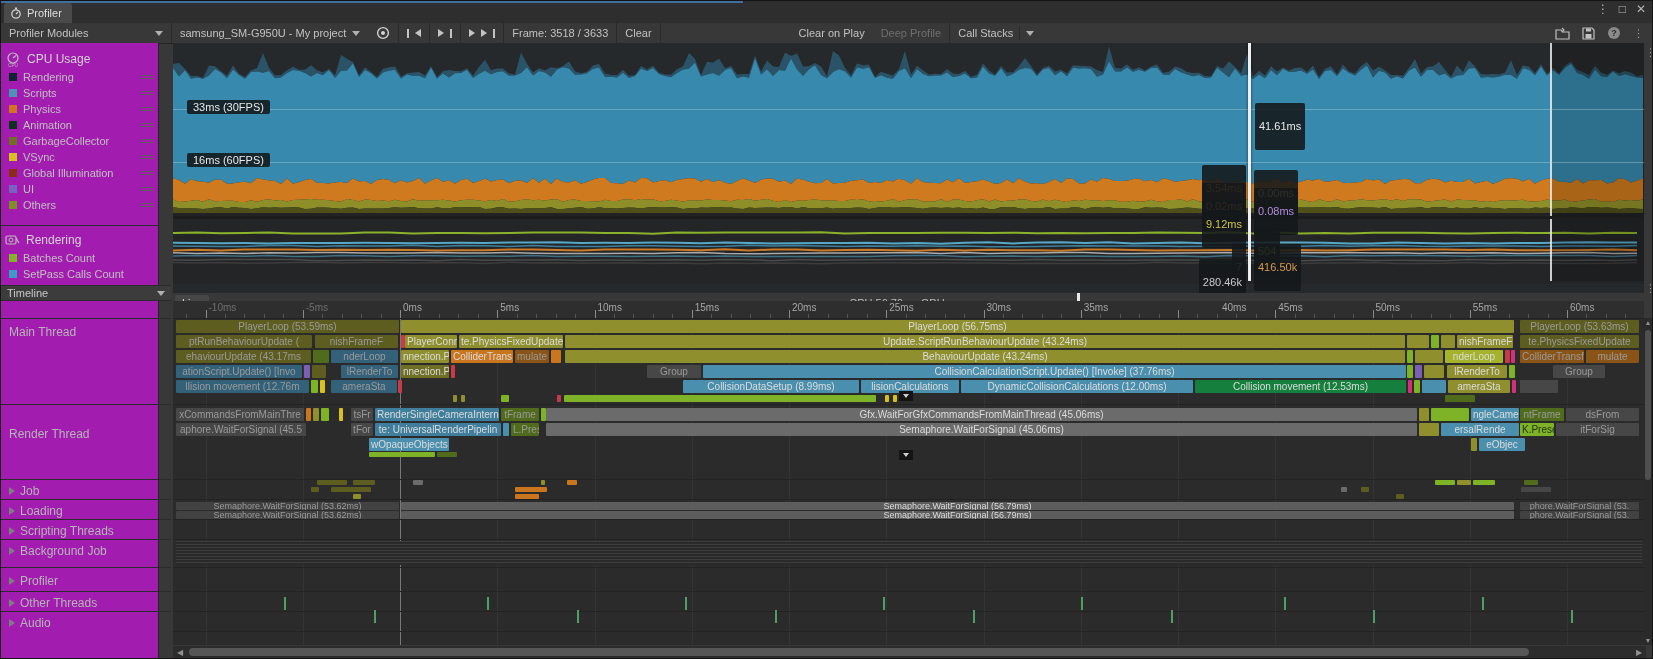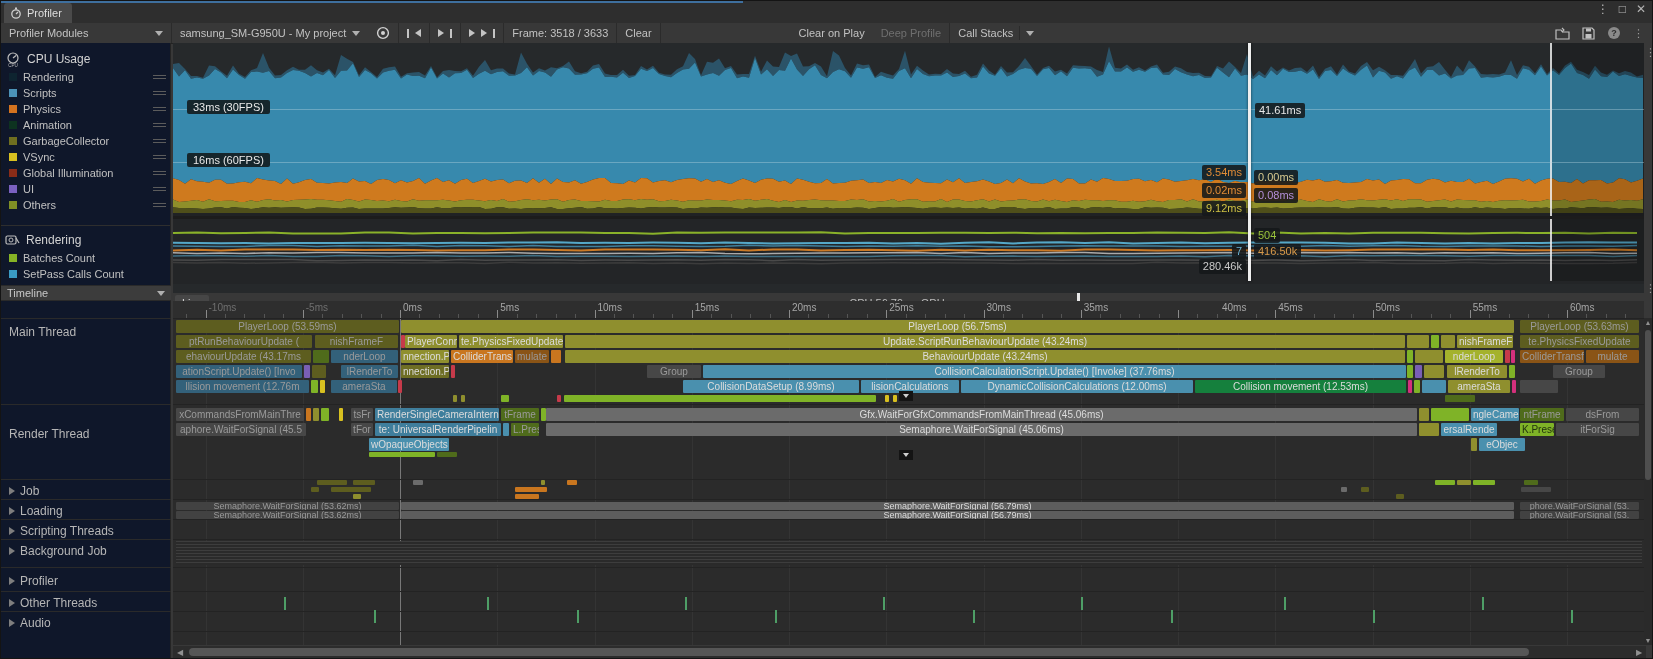--- a/index.html
+++ b/index.html
@@ -19,40 +19,40 @@
            border-bottom:1px solid #232323;display:flex;align-items:center;}
   .tb-sep{width:1px;height:20px;background:#2b2b2b;}
   .tb-item{height:20px;display:flex;align-items:center;padding:0 8px;gap:6px;color:#c2c2c2;white-space:nowrap;}
   .tb-item.disabled{color:#6f6f6f;}
   .caret{width:0;height:0;border-left:4px solid transparent;border-right:4px solid transparent;border-top:5px solid #b0b0b0;}
   .tri-r{width:0;height:0;border-top:4px solid transparent;border-bottom:4px solid transparent;border-left:6px solid #c4c4c4;}
   .tri-l{width:0;height:0;border-top:4px solid transparent;border-bottom:4px solid transparent;border-right:6px solid #c4c4c4;}
   .vbar{width:2px;height:9px;background:#c4c4c4;}
   #tb-right{position:absolute;right:8px;top:22px;height:20px;display:flex;align-items:center;gap:12px;}
   
-  #sidebar{position:absolute;left:0;top:42px;width:170px;height:617px;background:#0f172a;border-right:1px solid #242424;box-sizing:border-box;}
+  #sidebar{position:absolute;left:0;top:42px;width:158px;height:617px;background:#a21caf;border-right:1px solid #242424;box-sizing:border-box;}
   .mod-header{display:flex;align-items:center;gap:6px;height:20px;padding:0 4px;color:#d2d2d2;font-size:12px;}
   .legend-row{display:flex;align-items:center;height:16px;padding:0 4px 0 8px;gap:6px;color:#c0c0c0;}
   .legend-sq{width:8px;height:8px;flex:none;}
   .legend-handle{margin-left:auto;width:13px;}
   .legend-handle i{display:block;height:1px;background:#5c5c5c;margin:2px 0;}
   #timeline-dd{position:absolute;left:0;top:242px;width:170px;height:16px;background:#3c3c3c;
                border-top:1px solid #2a2a2a;border-bottom:1px solid #2a2a2a;
                display:flex;align-items:center;padding:0 6px;box-sizing:border-box;}
   
   .thread-label{position:absolute;left:0;width:170px;color:#b6b6b6;display:flex;align-items:center;gap:5px;padding-left:8px;box-sizing:border-box;font-size:12px;}
   .thread-sep{position:absolute;left:0;width:170px;height:1px;background:#2a2a2a;}
   .row-arrow{width:0;height:0;border-top:4px solid transparent;border-bottom:4px solid transparent;border-left:6px solid #7e7e7e;}
   
   #charts{position:absolute;left:172px;top:42px;width:1473px;height:262px;background:#26292b;}
   #cpu-svg{position:absolute;left:0;top:0;}
   #rchart{position:absolute;left:0;top:173px;width:1473px;height:65px;background:#232527;border-top:3px solid #1c1c1c;}
   .fps-line{position:absolute;left:0;width:1473px;height:1px;background:rgba(190,215,225,.38);}
   .fps-label{position:absolute;background:#16262c;color:#e8e8e8;padding:1px 6px;font-size:11px;border-radius:2px;}
-  .sel-label{position:absolute;background:rgba(20,24,26,.88);padding:0 4px;font-size:11px;border-radius:2px;line-height:15px;}
+  .sel-label{position:absolute;background:rgba(20,24,26,.88);padding:16px 4px;font-size:11px;border-radius:2px;line-height:15px;}
   
   #tl-toolbar{position:absolute;left:172px;top:280px;width:1473px;height:20px;background:#383838;border-bottom:1px solid #262626;display:flex;align-items:center;margin-top:12px;}
   #live-btn{height:16px;margin-left:2px;padding:0 7px;background:#464646;border-radius:2px;display:flex;align-items:center;color:#d8d8d8;}
   #cpu-gpu{position:absolute;left:0;width:100%;text-align:center;color:#bdbdbd;pointer-events:none;}
   #ruler{position:absolute;left:172px;top:300px;width:1473px;height:17px;background:#2e2e2e;border-bottom:1px solid #222;}
   .tick{position:absolute;bottom:0;width:1px;background:#6a6a6a;}
   .tick-label{position:absolute;top:1px;font-size:10px;color:#a6a6a6;white-space:nowrap;}
   .tick-label.neg{color:#6f6f6f;}
   
   #tl-content{position:absolute;left:172px;top:317px;width:1473px;height:327px;background:#2b2b2b;overflow:hidden;}
@@ -585,21 +585,21 @@
       <div class="bar" style="left: 1298px; top: 90px; width: 48px; background: rgb(74, 144, 174);">ngleCamer</div>
       <div class="bar dimtext" style="left: 1347px; top: 90px; width: 44px; background: rgb(79, 107, 27);">ntFrame</div>
       <div class="bar dimtext" style="left: 1393px; top: 90px; width: 73px; background: rgb(71, 71, 71);">dsFrom</div>
       <div class="bar dimtext" style="left: 3px; top: 105px; width: 130px; background: rgb(71, 71, 71);">aphore.WaitForSignal (45.5</div>
       <div class="bar dimtext" style="left: 178px; top: 105px; width: 22px; background: rgb(71, 71, 71);">tFor</div>
       <div class="bar" style="left: 202px; top: 105px; width: 126px; background: rgb(63, 126, 156);">te: UniversalRenderPipelin</div>
       <div class="bar" style="left: 330px; top: 105px; width: 6px; background: rgb(74, 144, 174);"></div>
       <div class="bar dimtext" style="left: 338px; top: 105px; width: 28px; background: rgb(79, 107, 27);">L.Pres</div>
       <div class="bar" style="left: 373px; top: 105px; width: 871px; background: rgb(107, 107, 107);">Semaphore.WaitForSignal (45.06ms)</div>
       <div class="bar" style="left: 1246px; top: 105px; width: 20px; background: rgb(143, 143, 46);"></div>
-      <div class="bar" style="left: 1268px; top: 105px; width: 56px; background: rgb(74, 144, 174);">ersalRende</div>
+      <div class="bar" style="left: 1268px; top: 105px; width: 78px; background: rgb(74, 144, 174);">ersalRende</div>
       <div class="bar darktext" style="left: 1347px; top: 105px; width: 34px; background: rgb(127, 179, 39);">K.Prese</div>
       <div class="bar dimtext" style="left: 1383px; top: 105px; width: 83px; background: rgb(71, 71, 71);">itForSig</div>
       <div class="bar" style="left: 196px; top: 120px; width: 80px; background: rgb(74, 144, 174);">wOpaqueObjects (5.54</div>
       <div class="bar" style="left: 1298px; top: 120px; width: 6px; background: rgb(143, 143, 46);"></div>
       <div class="bar" style="left: 1306px; top: 120px; width: 46px; background: rgb(74, 144, 174);">eObjec</div>
       <div class="bar" style="left: 196px; top: 134px; width: 66px; background: rgb(127, 179, 39); line-height: 5px; height: 5px;"></div>
       <div class="bar" style="left: 264px; top: 134px; width: 20px; background: rgb(79, 107, 27); line-height: 5px; height: 5px;"></div>
       <div class="bar" style="left: 144px; top: 162px; width: 30px; background: rgb(93, 93, 31); line-height: 5px; height: 5px;"></div>
       <div class="bar" style="left: 180px; top: 162px; width: 22px; background: rgb(93, 93, 31); line-height: 5px; height: 5px;"></div>
       <div class="bar" style="left: 240px; top: 162px; width: 10px; background: rgb(107, 107, 107); line-height: 5px; height: 5px;"></div>

